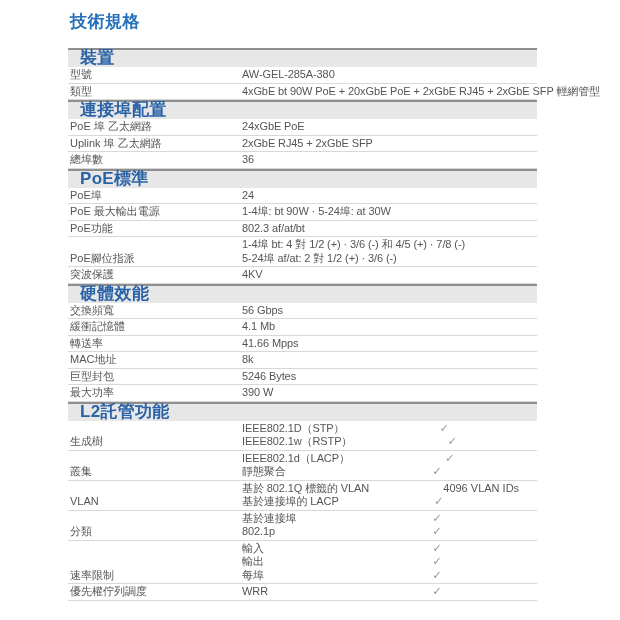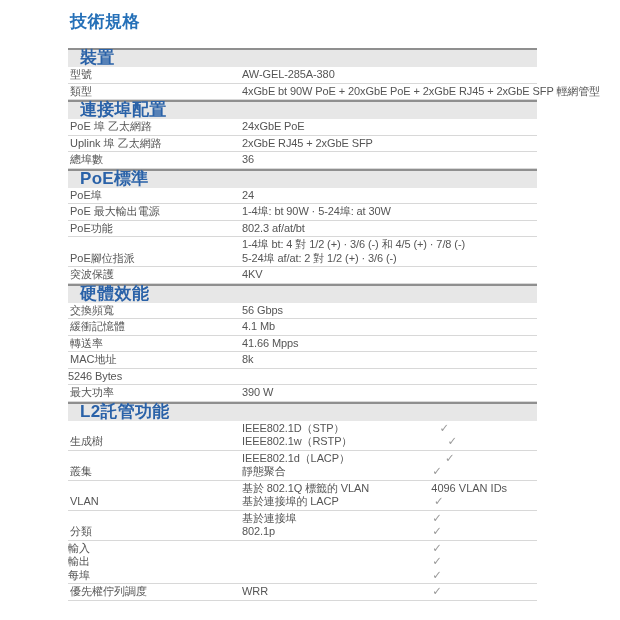--- a/index.html
+++ b/index.html
@@ -24,21 +24,21 @@
     display: flex; align-items: flex-end;
     border-bottom: 1px solid #d8d8d8;
     padding: 1px 0; font-size: 11px; color: #555555;
   }
   .row-label { width: 172px; flex-shrink: 0; padding-left: 2px; line-height: 13.5px; }
   .row-lines { flex: 1; min-width: 0; }
   .line { display: flex; align-items: baseline; line-height: 13.5px; }
   .line-text { flex: 1; white-space: nowrap; letter-spacing: -0.1px; }
   .line-status { width: 200px; flex-shrink: 0; text-align: center; }
   .check-mark { color: #9c9c9c; font-size: 11.5px; }
-  .status-text { color: #555555; }
+  .status-text { color: #555555; padding-left: 12px; }
 </style>
 </head>
 <body>
 
 <div class="page">
   <h1 class="title">技術規格</h1>
   <div class="spec-table" id="spec-table">
       <div class="section-bar">裝置</div>
       <div class="row">
         <div class="row-label">型號</div>
@@ -152,20 +152,21 @@
       </div>
       <div class="row">
         <div class="row-label">MAC地址</div>
         <div class="row-lines">
           <div class="line">
             <span class="line-text">8k</span>
           </div>
         </div>
       </div>
       <div class="row">
+        <div class="row-label">巨型封包</div>
         <div class="row-lines">
           <div class="line">
             <span class="line-text">5246 Bytes</span>
           </div>
         </div>
       </div>
       <div class="row">
         <div class="row-label">最大功率</div>
         <div class="row-lines">
           <div class="line">
@@ -220,20 +221,21 @@
             <span class="line-text">基於連接埠</span>
             <span class="line-status check-mark">✓</span>
           </div>
           <div class="line">
             <span class="line-text">802.1p</span>
             <span class="line-status check-mark">✓</span>
           </div>
         </div>
       </div>
       <div class="row">
+        <div class="row-label">速率限制</div>
         <div class="row-lines">
           <div class="line">
             <span class="line-text">輸入</span>
             <span class="line-status check-mark">✓</span>
           </div>
           <div class="line">
             <span class="line-text">輸出</span>
             <span class="line-status check-mark">✓</span>
           </div>
           <div class="line">

